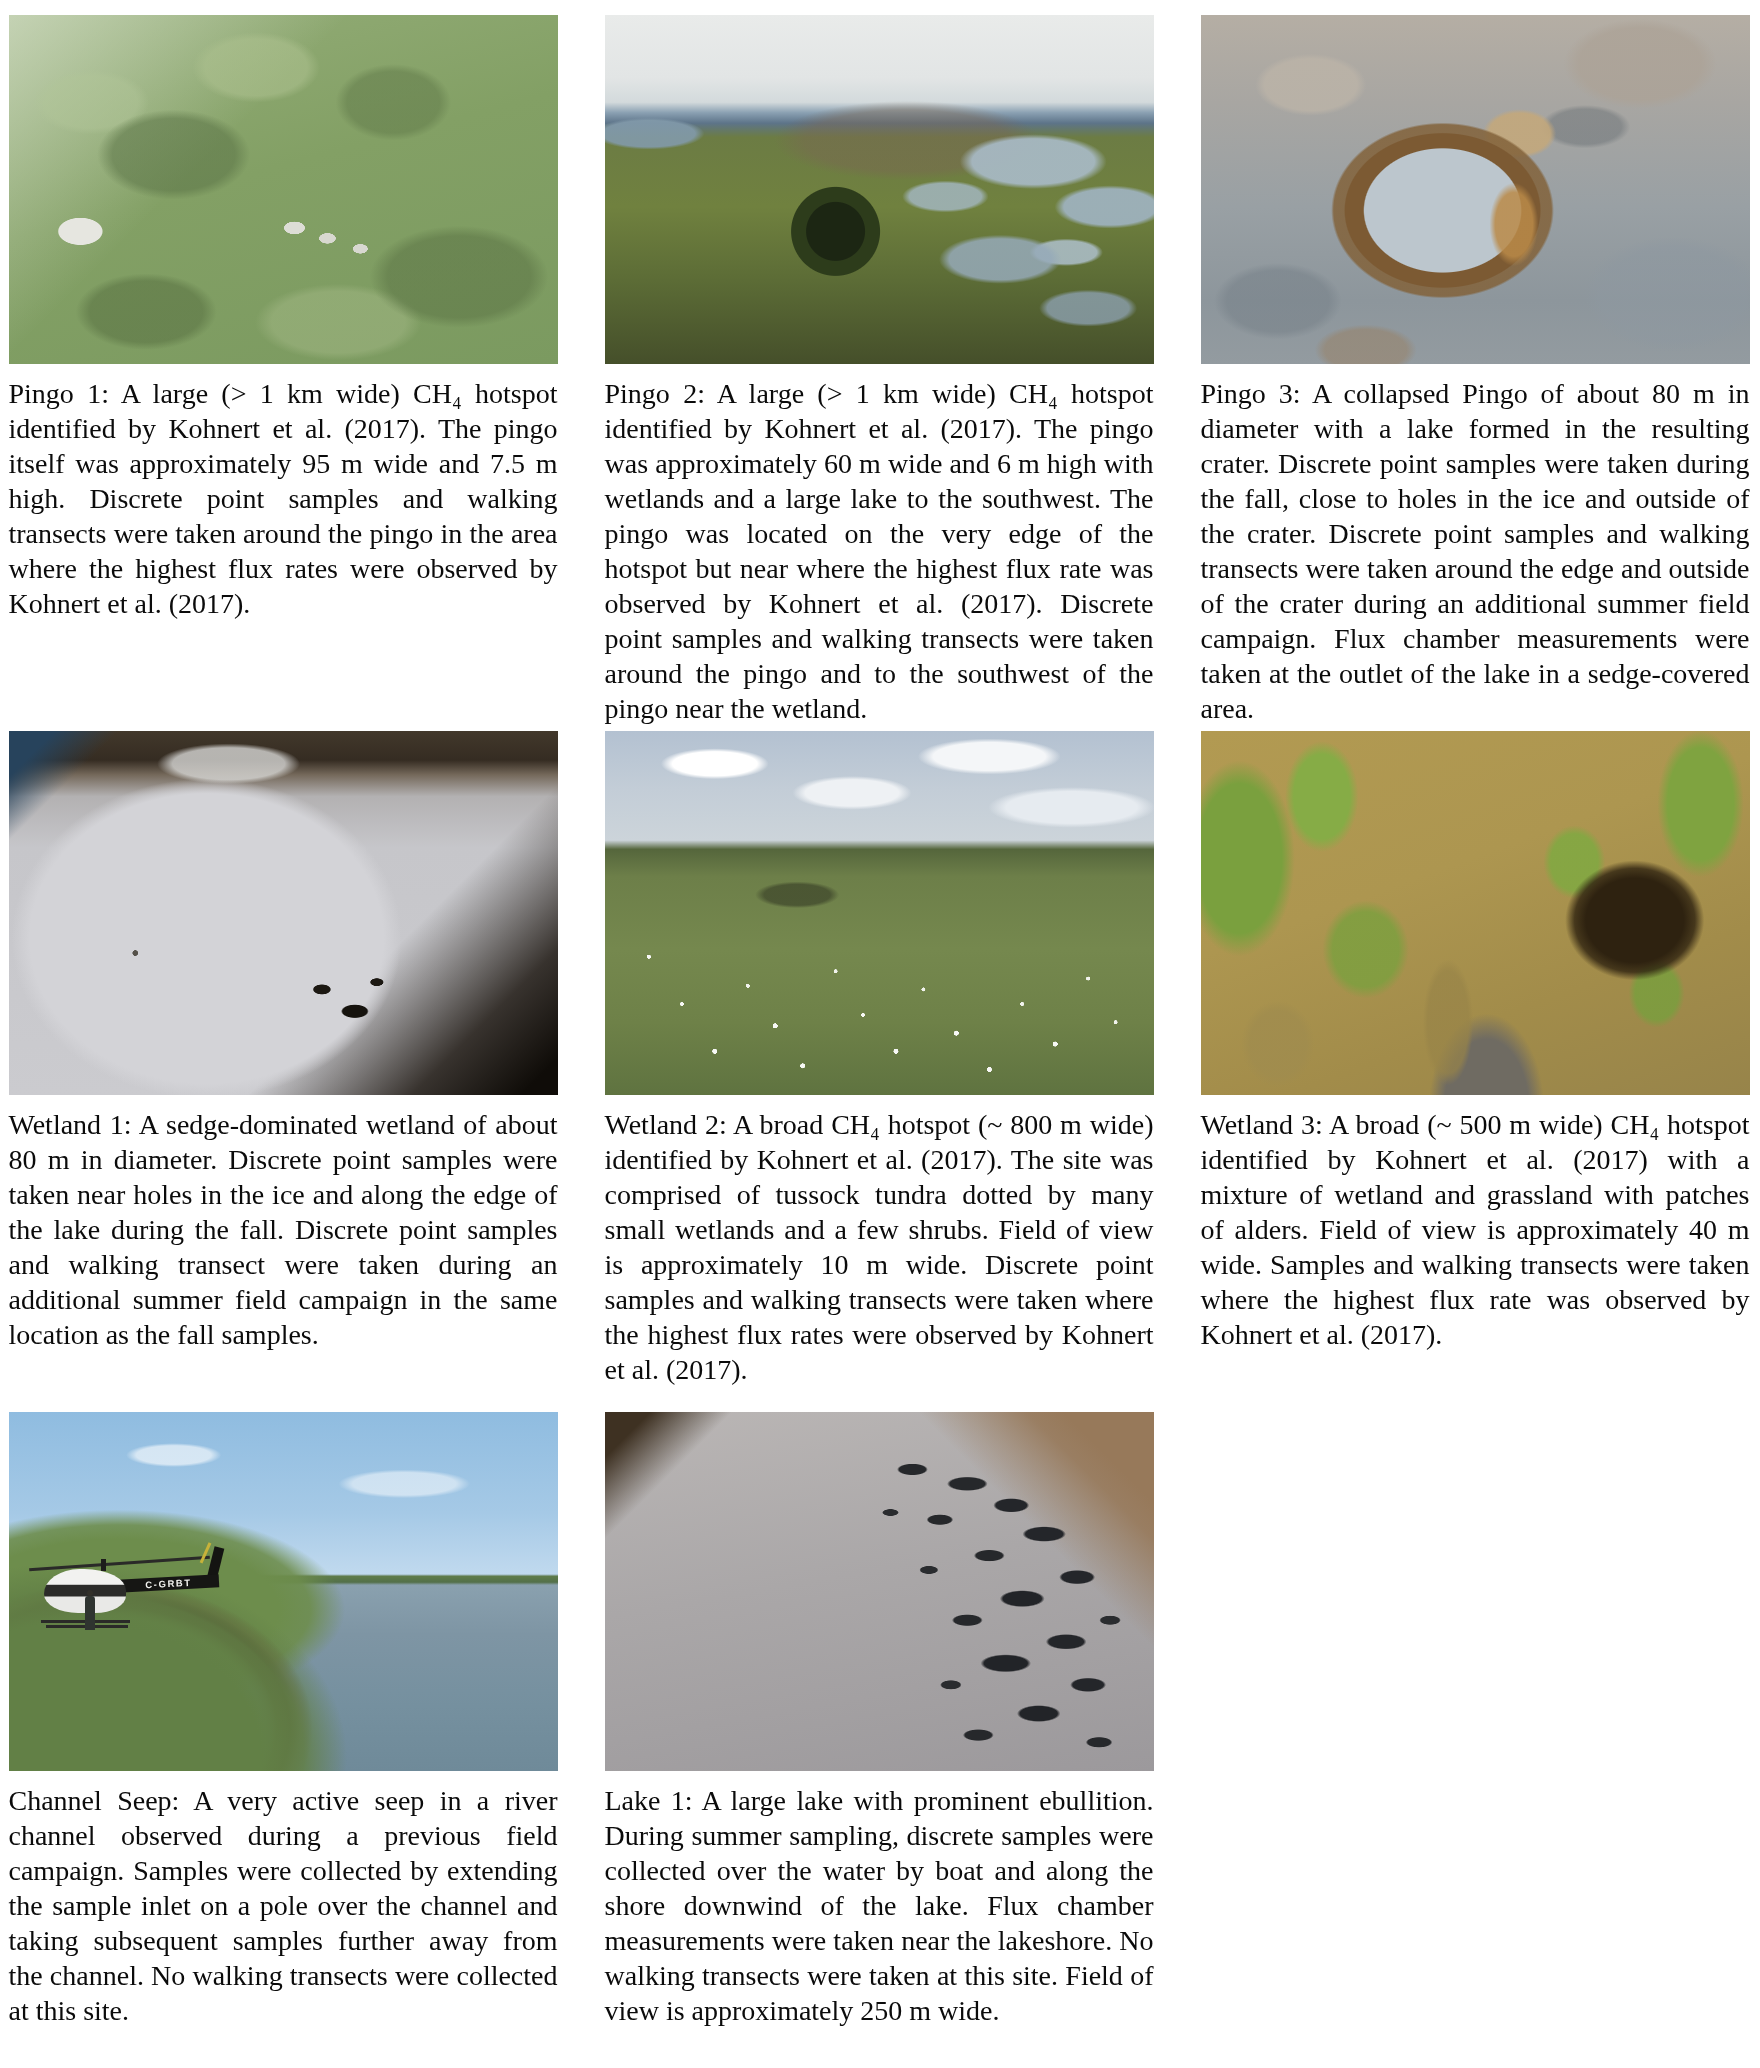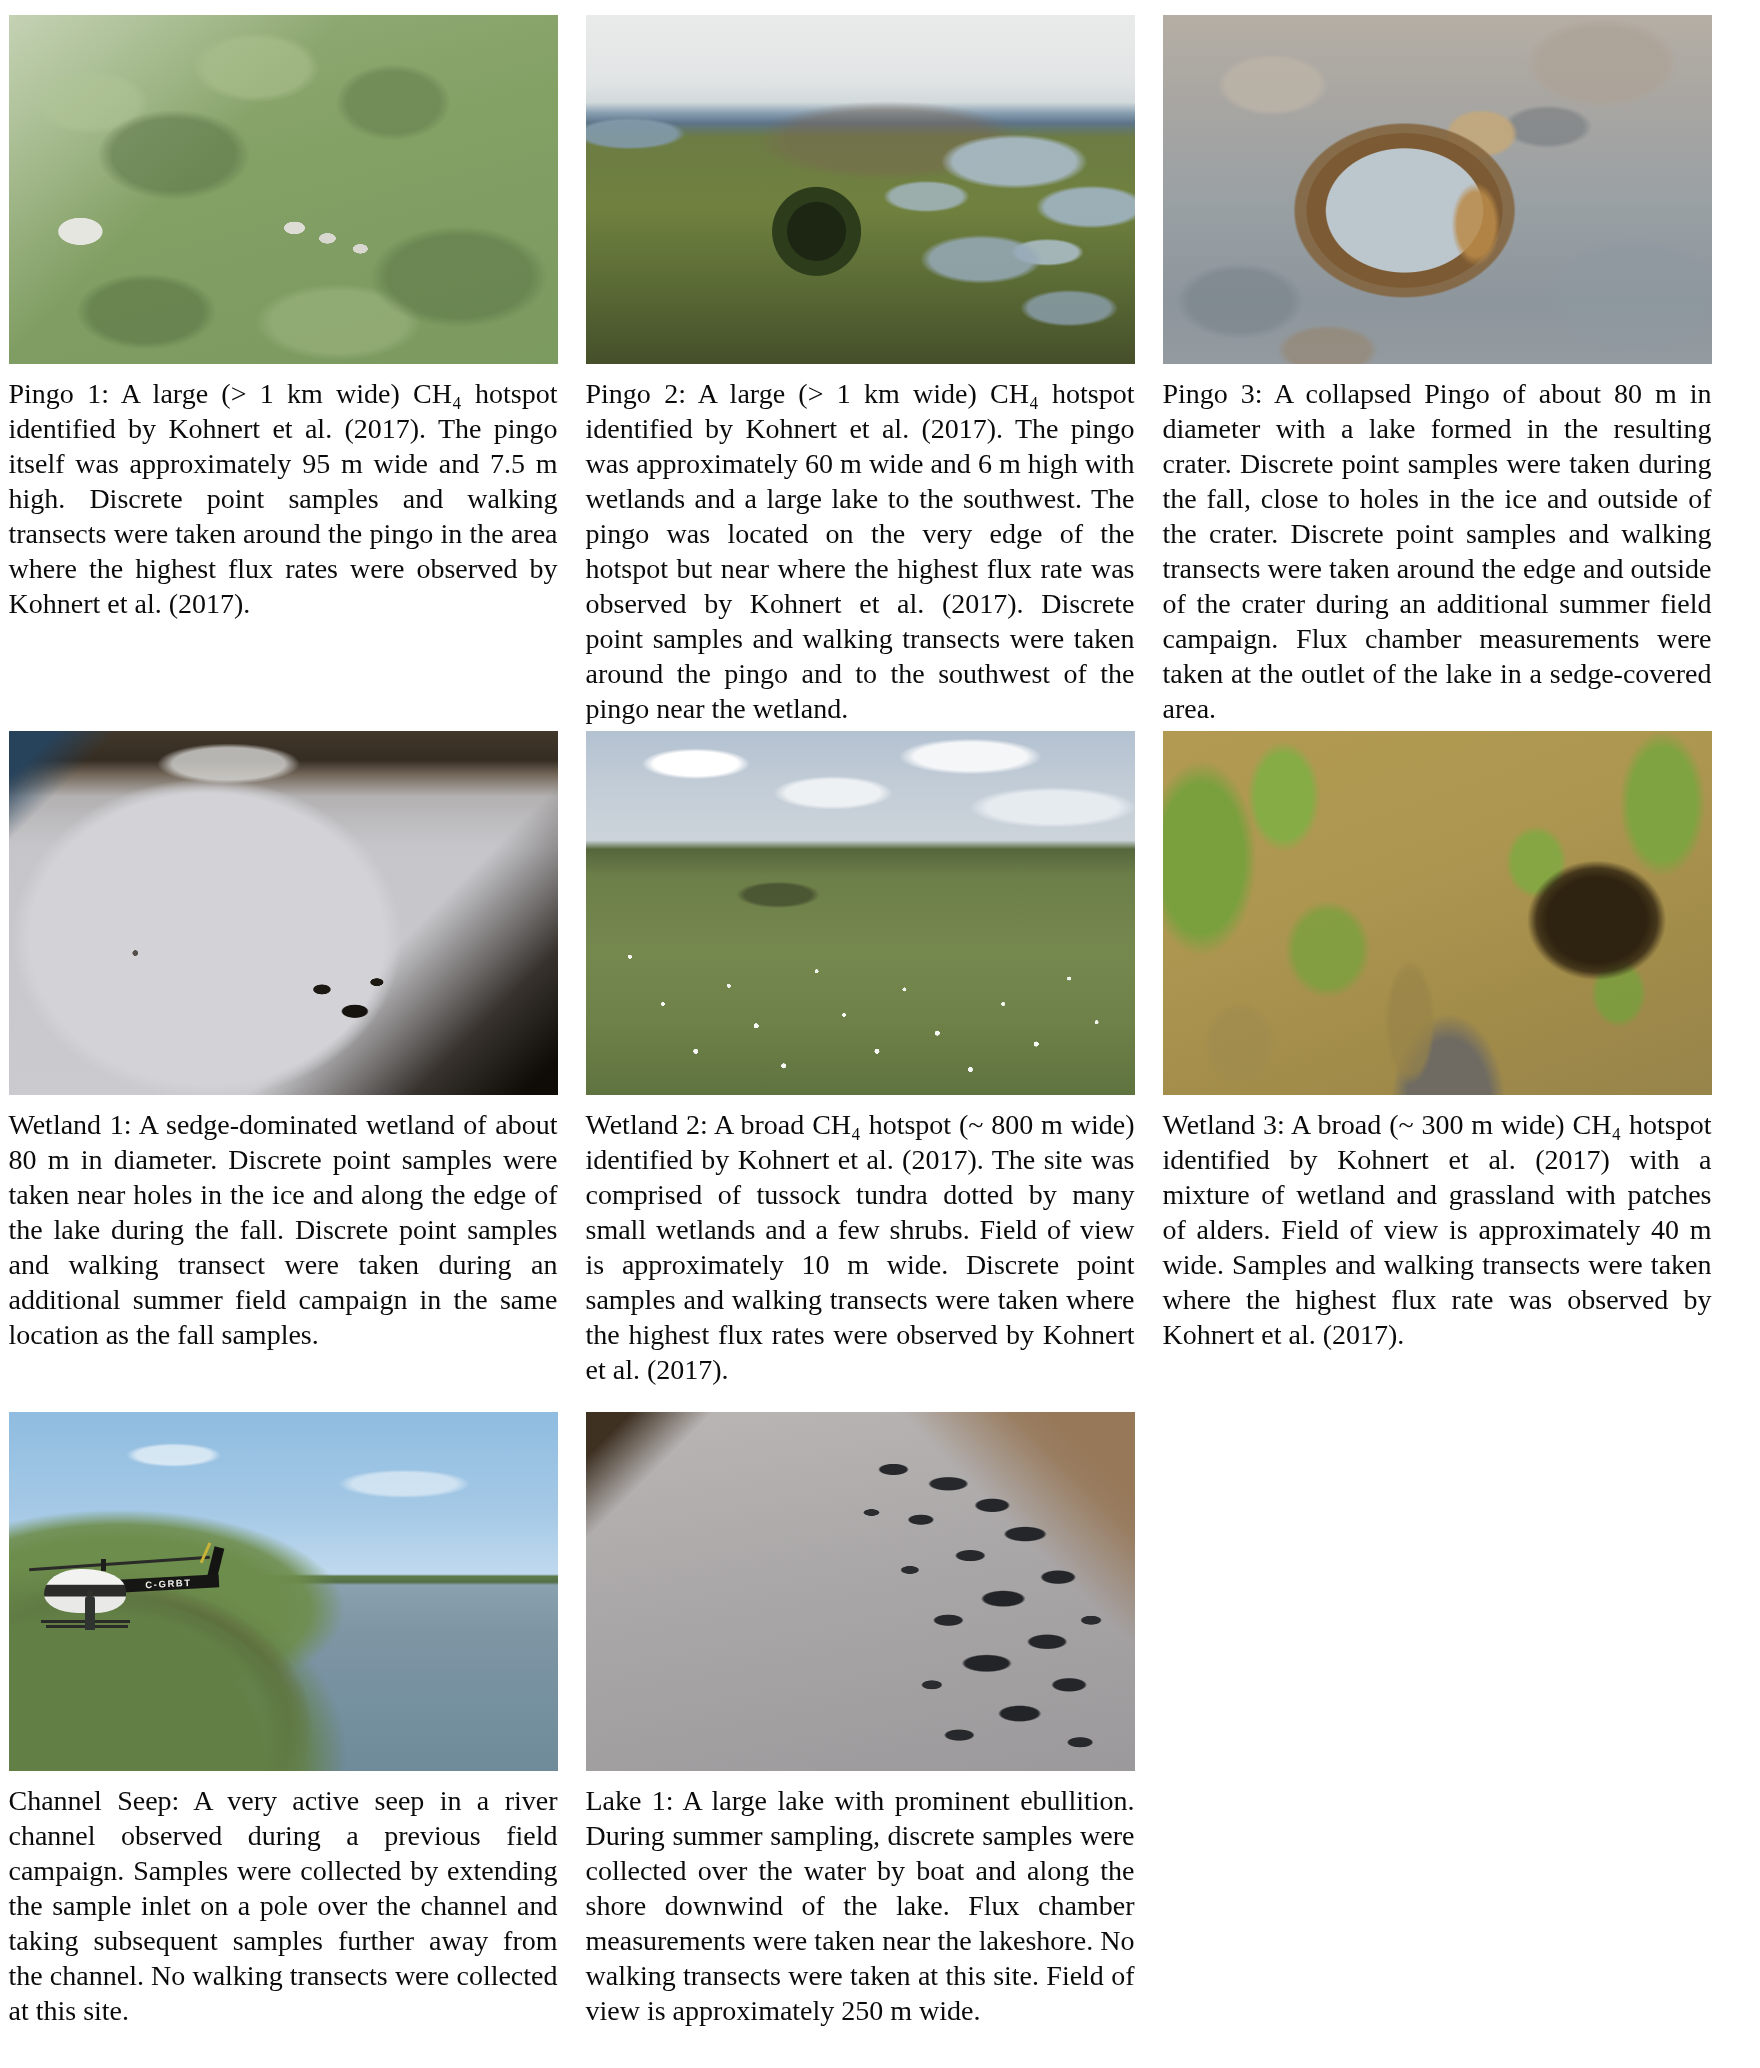--- a/index.html
+++ b/index.html
@@ -6,21 +6,21 @@
   .page{
     position:relative;
     width:1761px;height:2068px;
     background:#ffffff;
     overflow:hidden;
     font-family:"Liberation Serif","DejaVu Serif",serif;
   }
   .grid{
     display:grid;
     grid-template-columns:549px 549px 549px;
-    column-gap:28px;
+    column-gap:47px;
     grid-template-rows:716px 681px 656px;
     padding:15.3px 0 0 8.5px;
   }
   figure{margin:0;padding:0;}
   .photo{width:549px;position:relative;overflow:hidden;}
   .r1 .photo{height:349px;}
   .r2 .photo{height:364px;}
   .r3 .photo{height:359px;}
   .caption{
     margin-top:12px;
@@ -199,21 +199,21 @@
       <figcaption class="caption">Wetland 1: A sedge-dominated wetland of about 80 m in diameter. Discrete point samples were taken near holes in the ice and along the edge of the lake during the fall. Discrete point samples and walking transect were taken during an additional summer field campaign in the same location as the fall samples.</figcaption>
     </figure>
 
     <figure class="cell r2">
       <div class="photo ph-wetland2"></div>
       <figcaption class="caption">Wetland 2: A broad CH₄ hotspot (~ 800 m wide) identified by Kohnert et al. (2017). The site was comprised of tussock tundra dotted by many small wetlands and a few shrubs. Field of view is approximately 10 m wide. Discrete point samples and walking transects were taken where the highest flux rates were observed by Kohnert et al. (2017).</figcaption>
     </figure>
 
     <figure class="cell r2">
       <div class="photo ph-wetland3"></div>
-      <figcaption class="caption">Wetland 3: A broad (~ 300 m wide) CH₄ hotspot identified by Kohnert et al. (2017) with a mixture of wetland and grassland with patches of alders. Field of view is approximately 40 m wide. Samples and walking transects were taken where the highest flux rate was observed by Kohnert et al. (2017).</figcaption>
+      <figcaption class="caption">Wetland 3: A broad (~ 500 m wide) CH₄ hotspot identified by Kohnert et al. (2017) with a mixture of wetland and grassland with patches of alders. Field of view is approximately 40 m wide. Samples and walking transects were taken where the highest flux rate was observed by Kohnert et al. (2017).</figcaption>
     </figure>
 
     <figure class="cell r3">
       <div class="photo ph-channel">
         <div class="heli">
           <div class="heli-rotor"></div>
           <div class="heli-mast"></div>
           <div class="heli-fin"></div>
           <div class="heli-tail-blade"></div>
           <div class="heli-boom">

